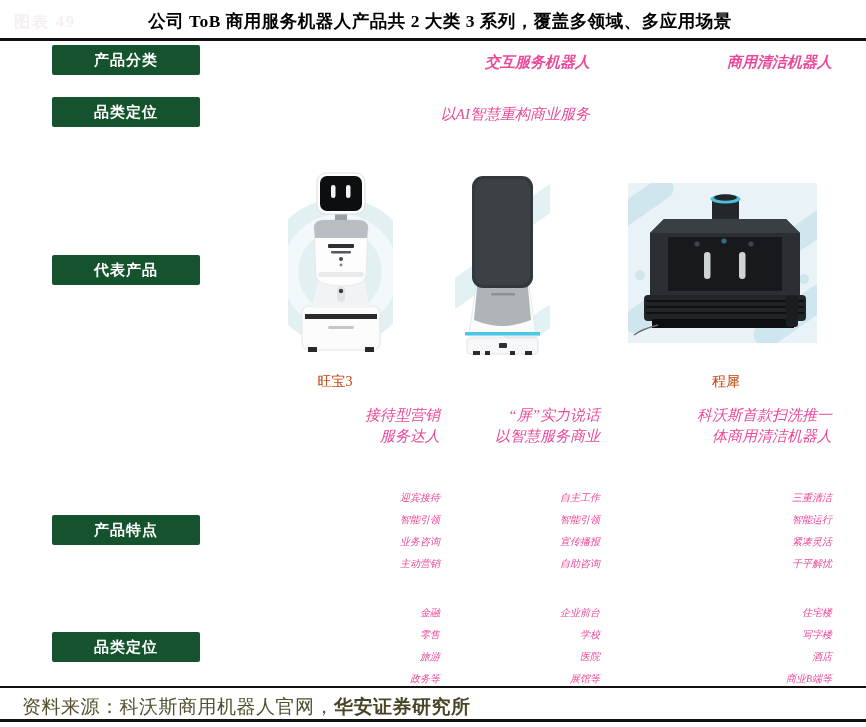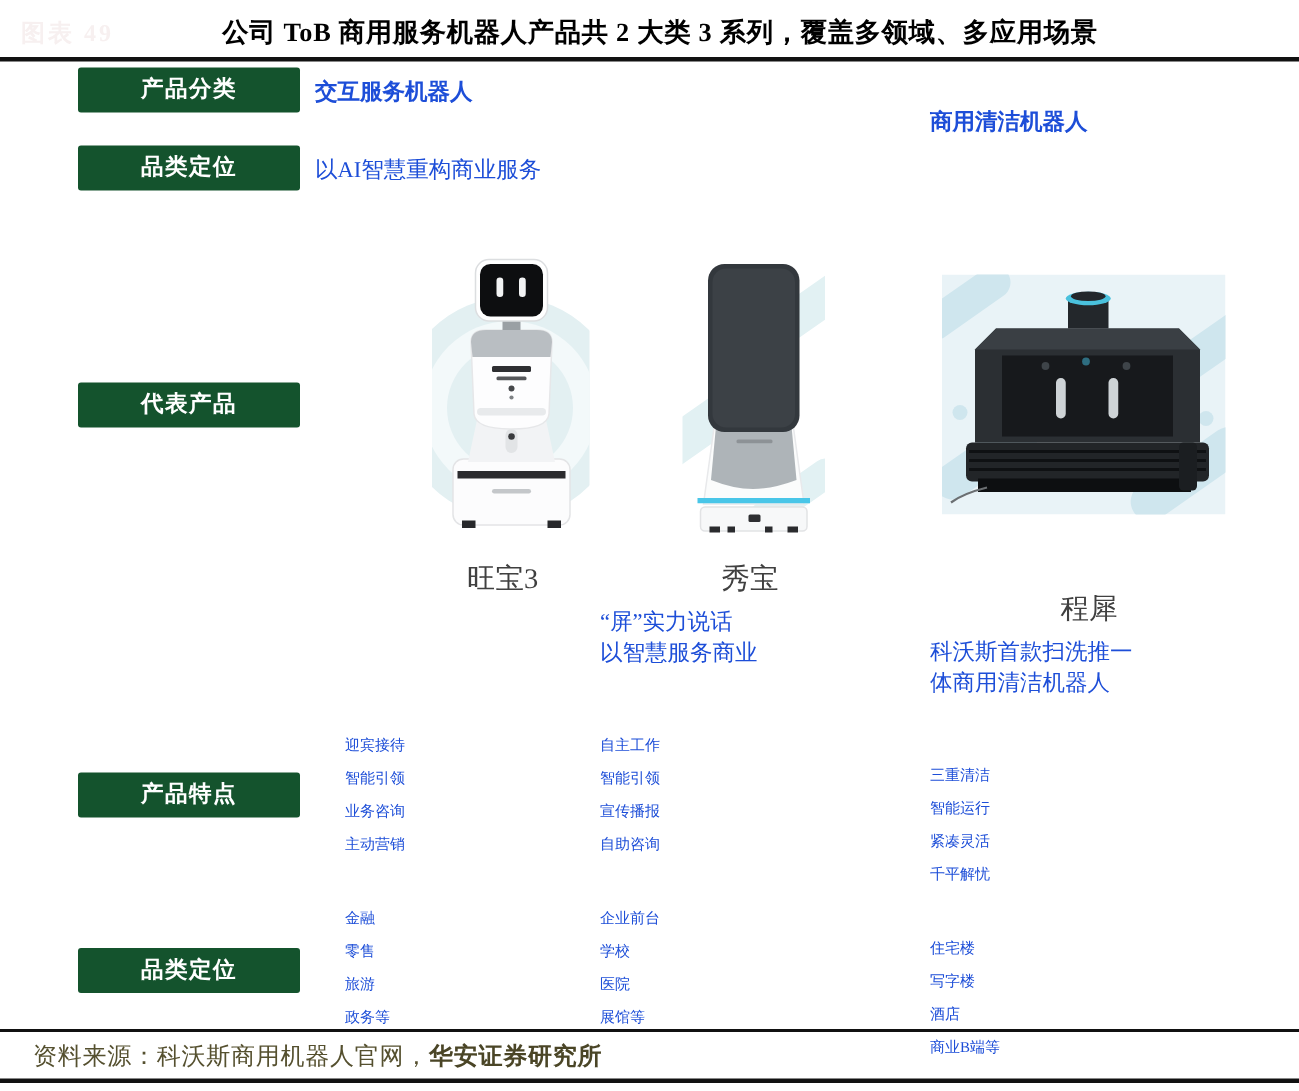--- a/index.html
+++ b/index.html
@@ -46,47 +46,48 @@
     color: #ffffff;
     font-size: 15px;
     font-weight: bold;
     text-align: center;
     line-height: 30px;
     letter-spacing: 1px;
     border-radius: 2px;
   }
   .cell {
     position: absolute;
-    text-align: left;
+    text-align: right;
     font-size: 15px;
     line-height: 21px;
-    color: #1d4ed8;
+    color: #ec4899;
+    font-style: italic;
   }
   .bold { font-weight: bold; }
   .lines { white-space: pre-line; }
   .feat { line-height: 22px; font-size: 10px; }
 
   .col-span12 { left: 210px; width: 380px; }
   .col-1 { left: 230px; width: 210px; }
   .col-2 { left: 400px; width: 200px; }
-  .col-3 { left: 620px; width: 212px; margin-top: 20px; }
+  .col-3 { left: 620px; width: 212px; }
 
   .robot-img { position: absolute; display: block; }
 
   .product-name {
     position: absolute;
     top: 373px;
     text-align: center;
+    font-size: 14px;
+    color: #c2410c;
+  }
+  .source-line {
+    position: absolute;
+    left: 22px; top: 694px;
     font-size: 19px;
-    color: #404040;
-  }
-  .source-line {
-    position: absolute;
-    left: 22px; top: 694px;
-    font-size: 16px;
     color: #55502F;
     letter-spacing: 0.5px;
   }
   .source-line .publisher { font-weight: bold; color: #4a4526; }
 </style>
 </head>
 <body>
 
 <div class="page">
 
@@ -194,23 +195,24 @@
       <line x1="18" y1="118" x2="176" y2="118"></line>
       <line x1="18" y1="124" x2="176" y2="124"></line>
       <line x1="18" y1="130" x2="176" y2="130"></line>
     </g>
     <rect x="24" y="136" width="142" height="9" fill="#0d0f11"></rect>
     <rect x="158" y="112" width="12" height="32" rx="3" fill="#1b1e21"></rect>
     <path d="M30 142 Q14 146 6 152" stroke="#6b6f72" stroke-width="1.5" fill="none"></path>
   </svg>
 
   <div class="product-name col-1">旺宝3</div>
-  <div class="product-name col-2">秀宝</div>
   <div class="product-name col-3">程犀</div>
 
+  <div class="cell col-1 lines" style="top:405px">接待型营销
+服务达人</div>
   <div class="cell col-2 lines" style="top:405px">“屏”实力说话
 以智慧服务商业</div>
   <div class="cell col-3 lines" style="top:405px">科沃斯首款扫洗推一
 体商用清洁机器人</div>
 
   <div class="cell col-1 lines feat" style="top:487px">迎宾接待
 智能引领
 业务咨询
 主动营销</div>
   <div class="cell col-2 lines feat" style="top:487px">自主工作

